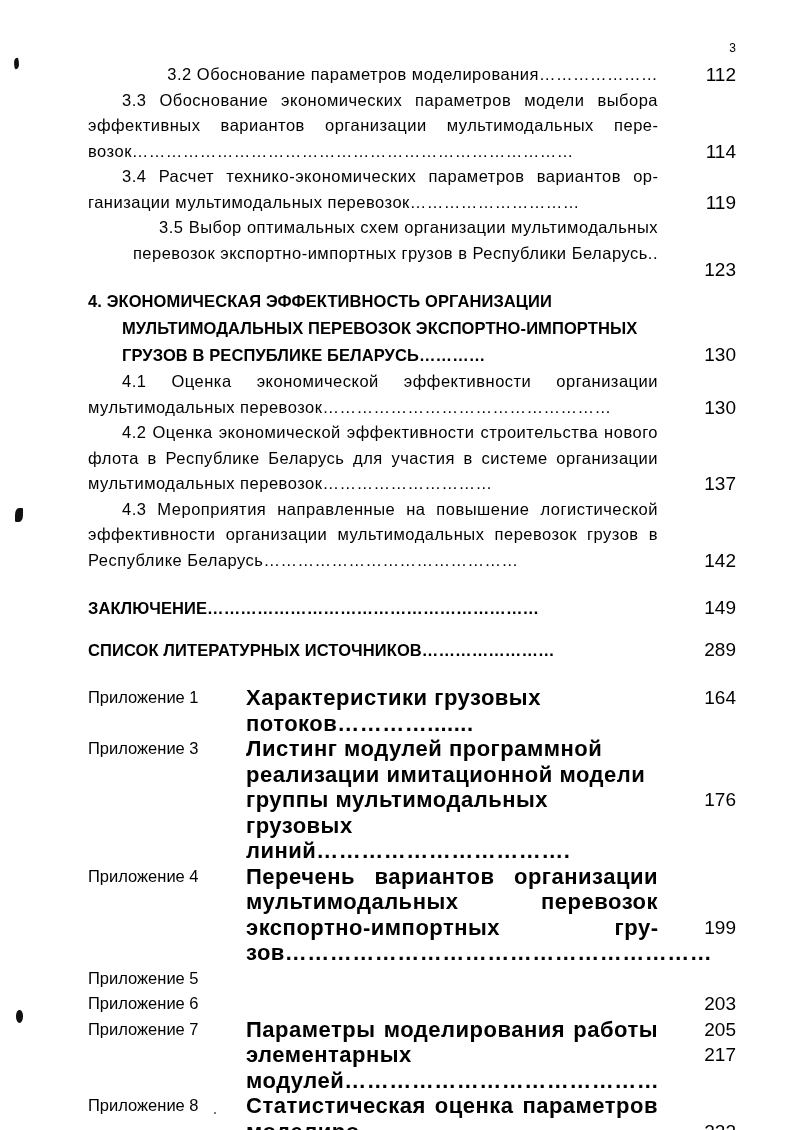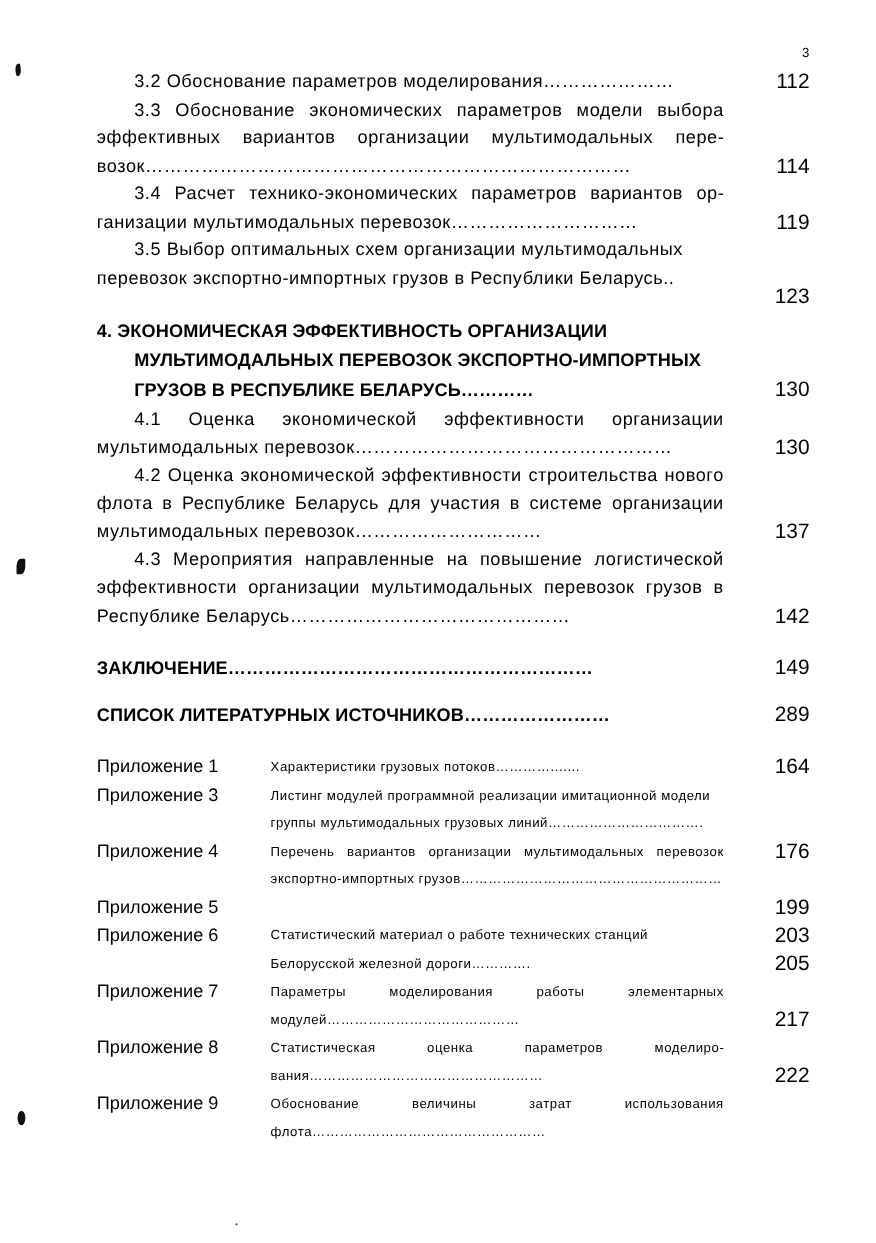--- a/index.html
+++ b/index.html
@@ -74,21 +74,21 @@
   }
   .entry .body {
     width: 570px;           
     font-size: 16.5px;
     line-height: 25.5px;
     text-align: justify;
     text-justify: inter-word;
     word-spacing: normal;
     hyphens: manual;
   }
-  .entry .body.nojust { text-align: left; }
+  .entry .body.nojust { text-align: right; }
   .entry .body.indent { text-indent: 34px; }
 
   .pageno {
     position: absolute;
     right: 0;
     width: 46px;
     text-align: right;
     font-size: 19px;
     line-height: 25.5px;
   }
@@ -132,24 +132,25 @@
   .apx .label {
     width: 158px;
     flex: 0 0 158px;
     font-size: 16.5px;
     line-height: 25.5px;
     white-space: nowrap;
   }
   .apx .desc {
     width: 412px;
     flex: 0 0 412px;
-    font-size: 12px;
+    font-size: 22px;
     line-height: 25.5px;
     text-align: justify;
     text-justify: inter-word;
+    font-weight: bold;
   }
   .apx .desc.nojust { text-align: left; }
 
   
   .lead {
     letter-spacing: .5px;
   }
 </style>
 </head>
 <body>
@@ -242,21 +243,20 @@
       <div class="pageno" style="top:51px;">199</div>
     </div>
 
     <div class="apx">
       <div class="label">Приложение 5</div>
       <div class="pageno" style="top:25.5px;">203</div>
     </div>
 
     <div class="apx">
       <div class="label">Приложение 6</div>
-      <div class="desc nojust lead">Статистический материал о работе технических станций Белорусской железной дороги………….</div>
       <div class="pageno" style="top:25.5px;">205</div>
     </div>
 
     <div class="apx">
       <div class="label">Приложение 7</div>
       <div class="desc lead">Параметры моделирования работы элементар­ных модулей……………………………………</div>
       <div class="pageno" style="top:25.5px;">217</div>
     </div>
 
     <div class="apx">

